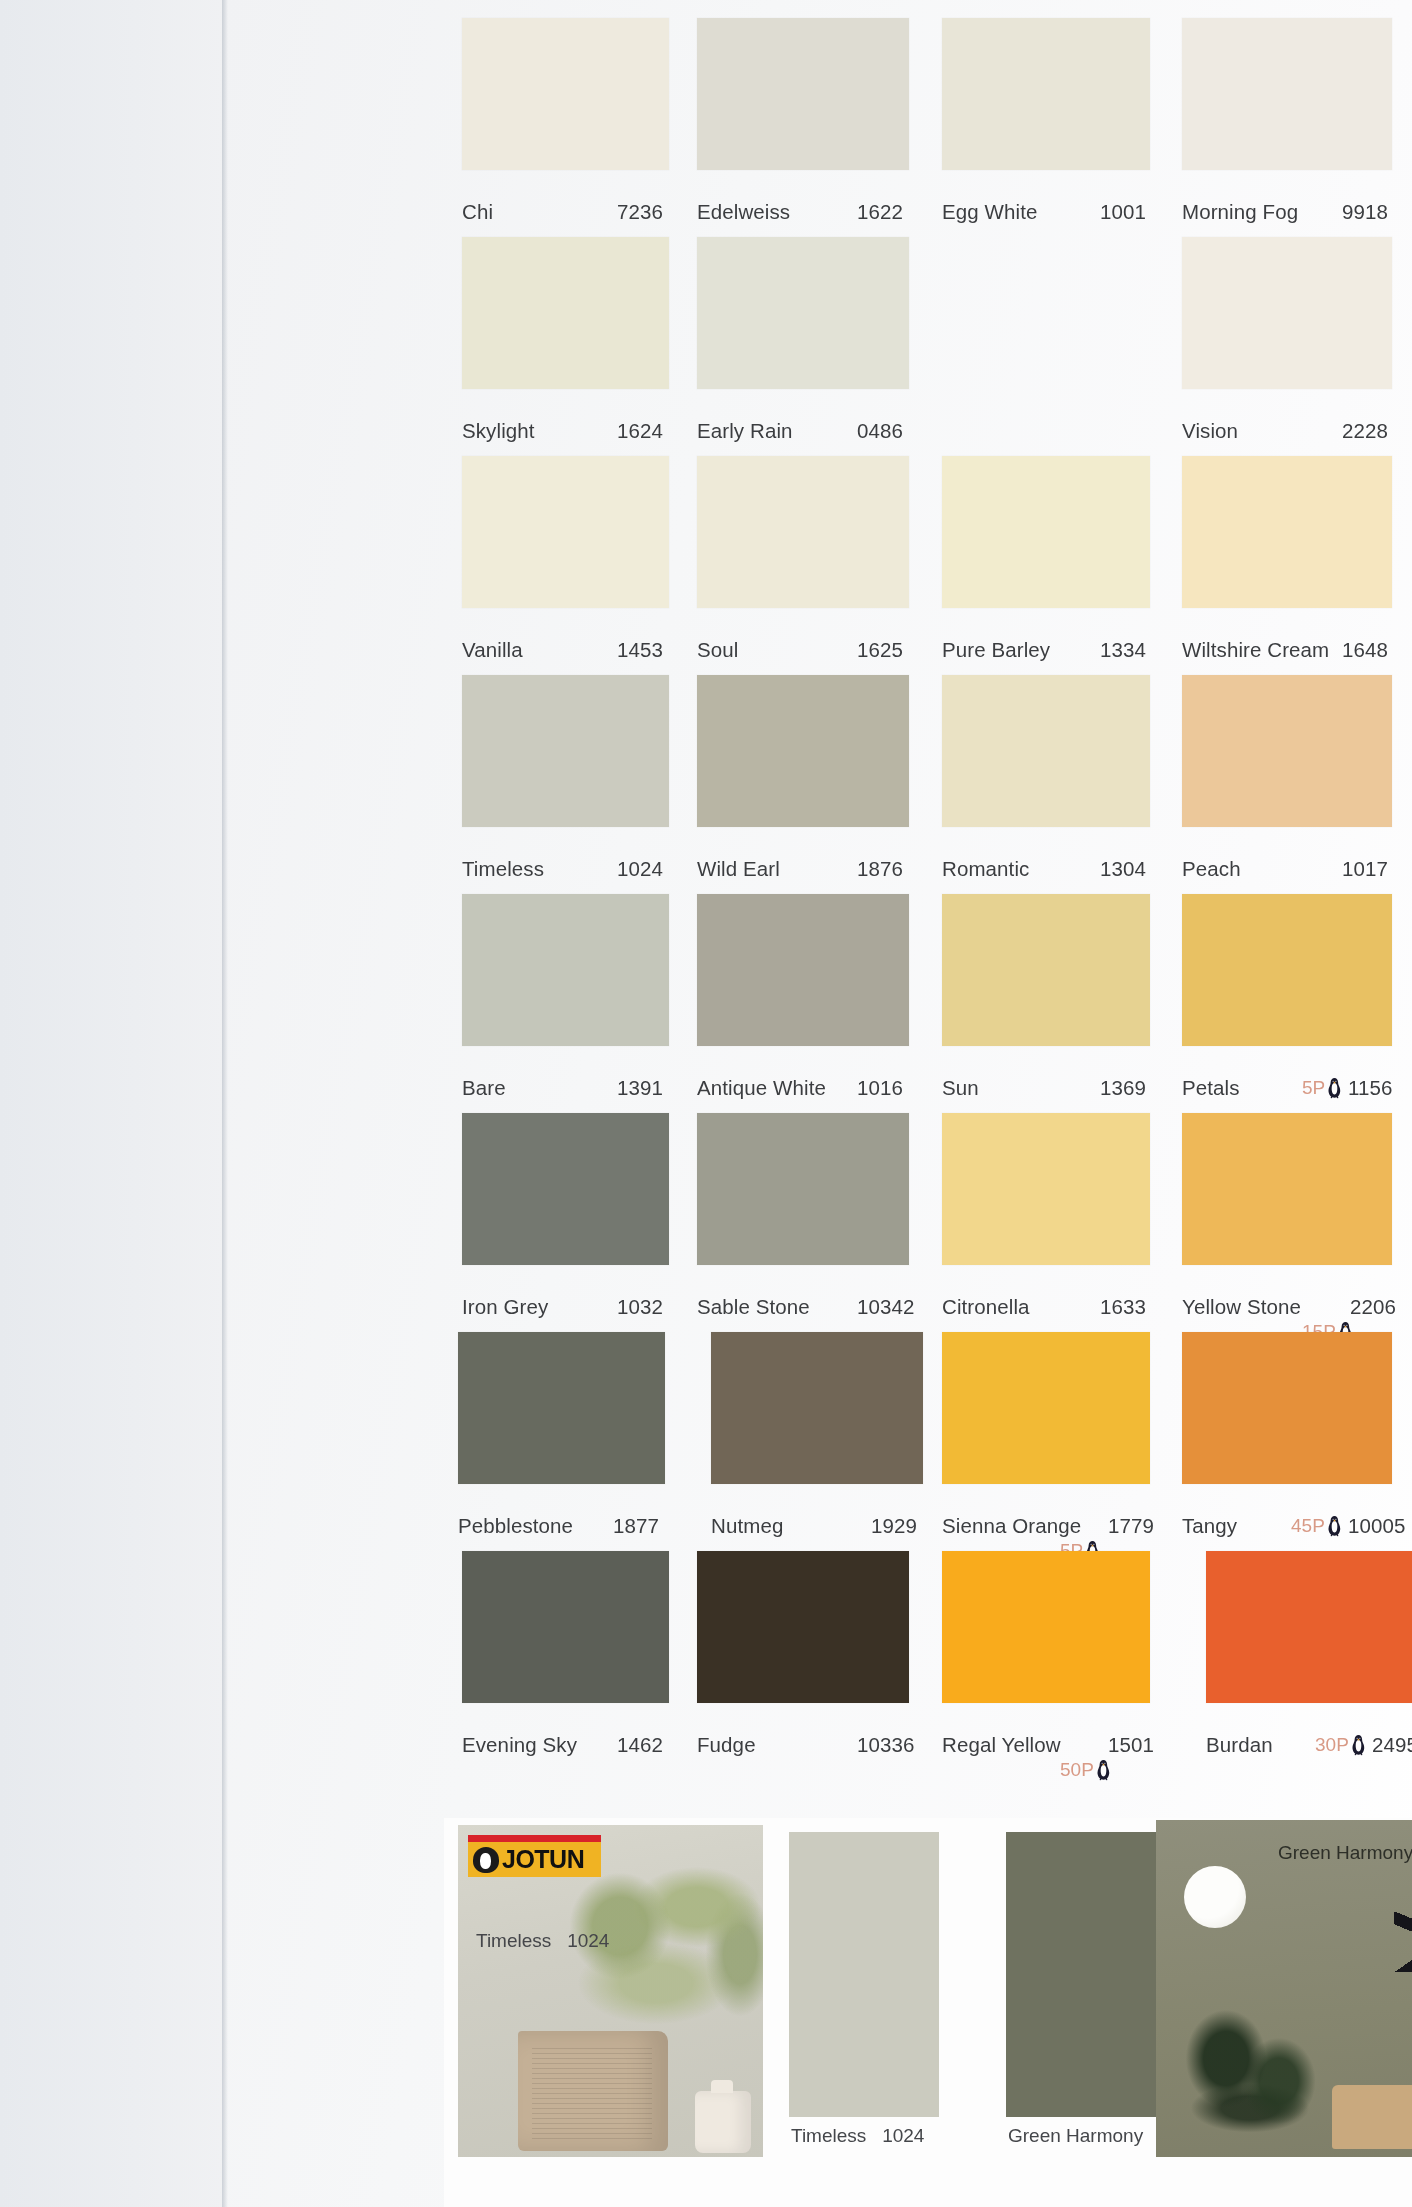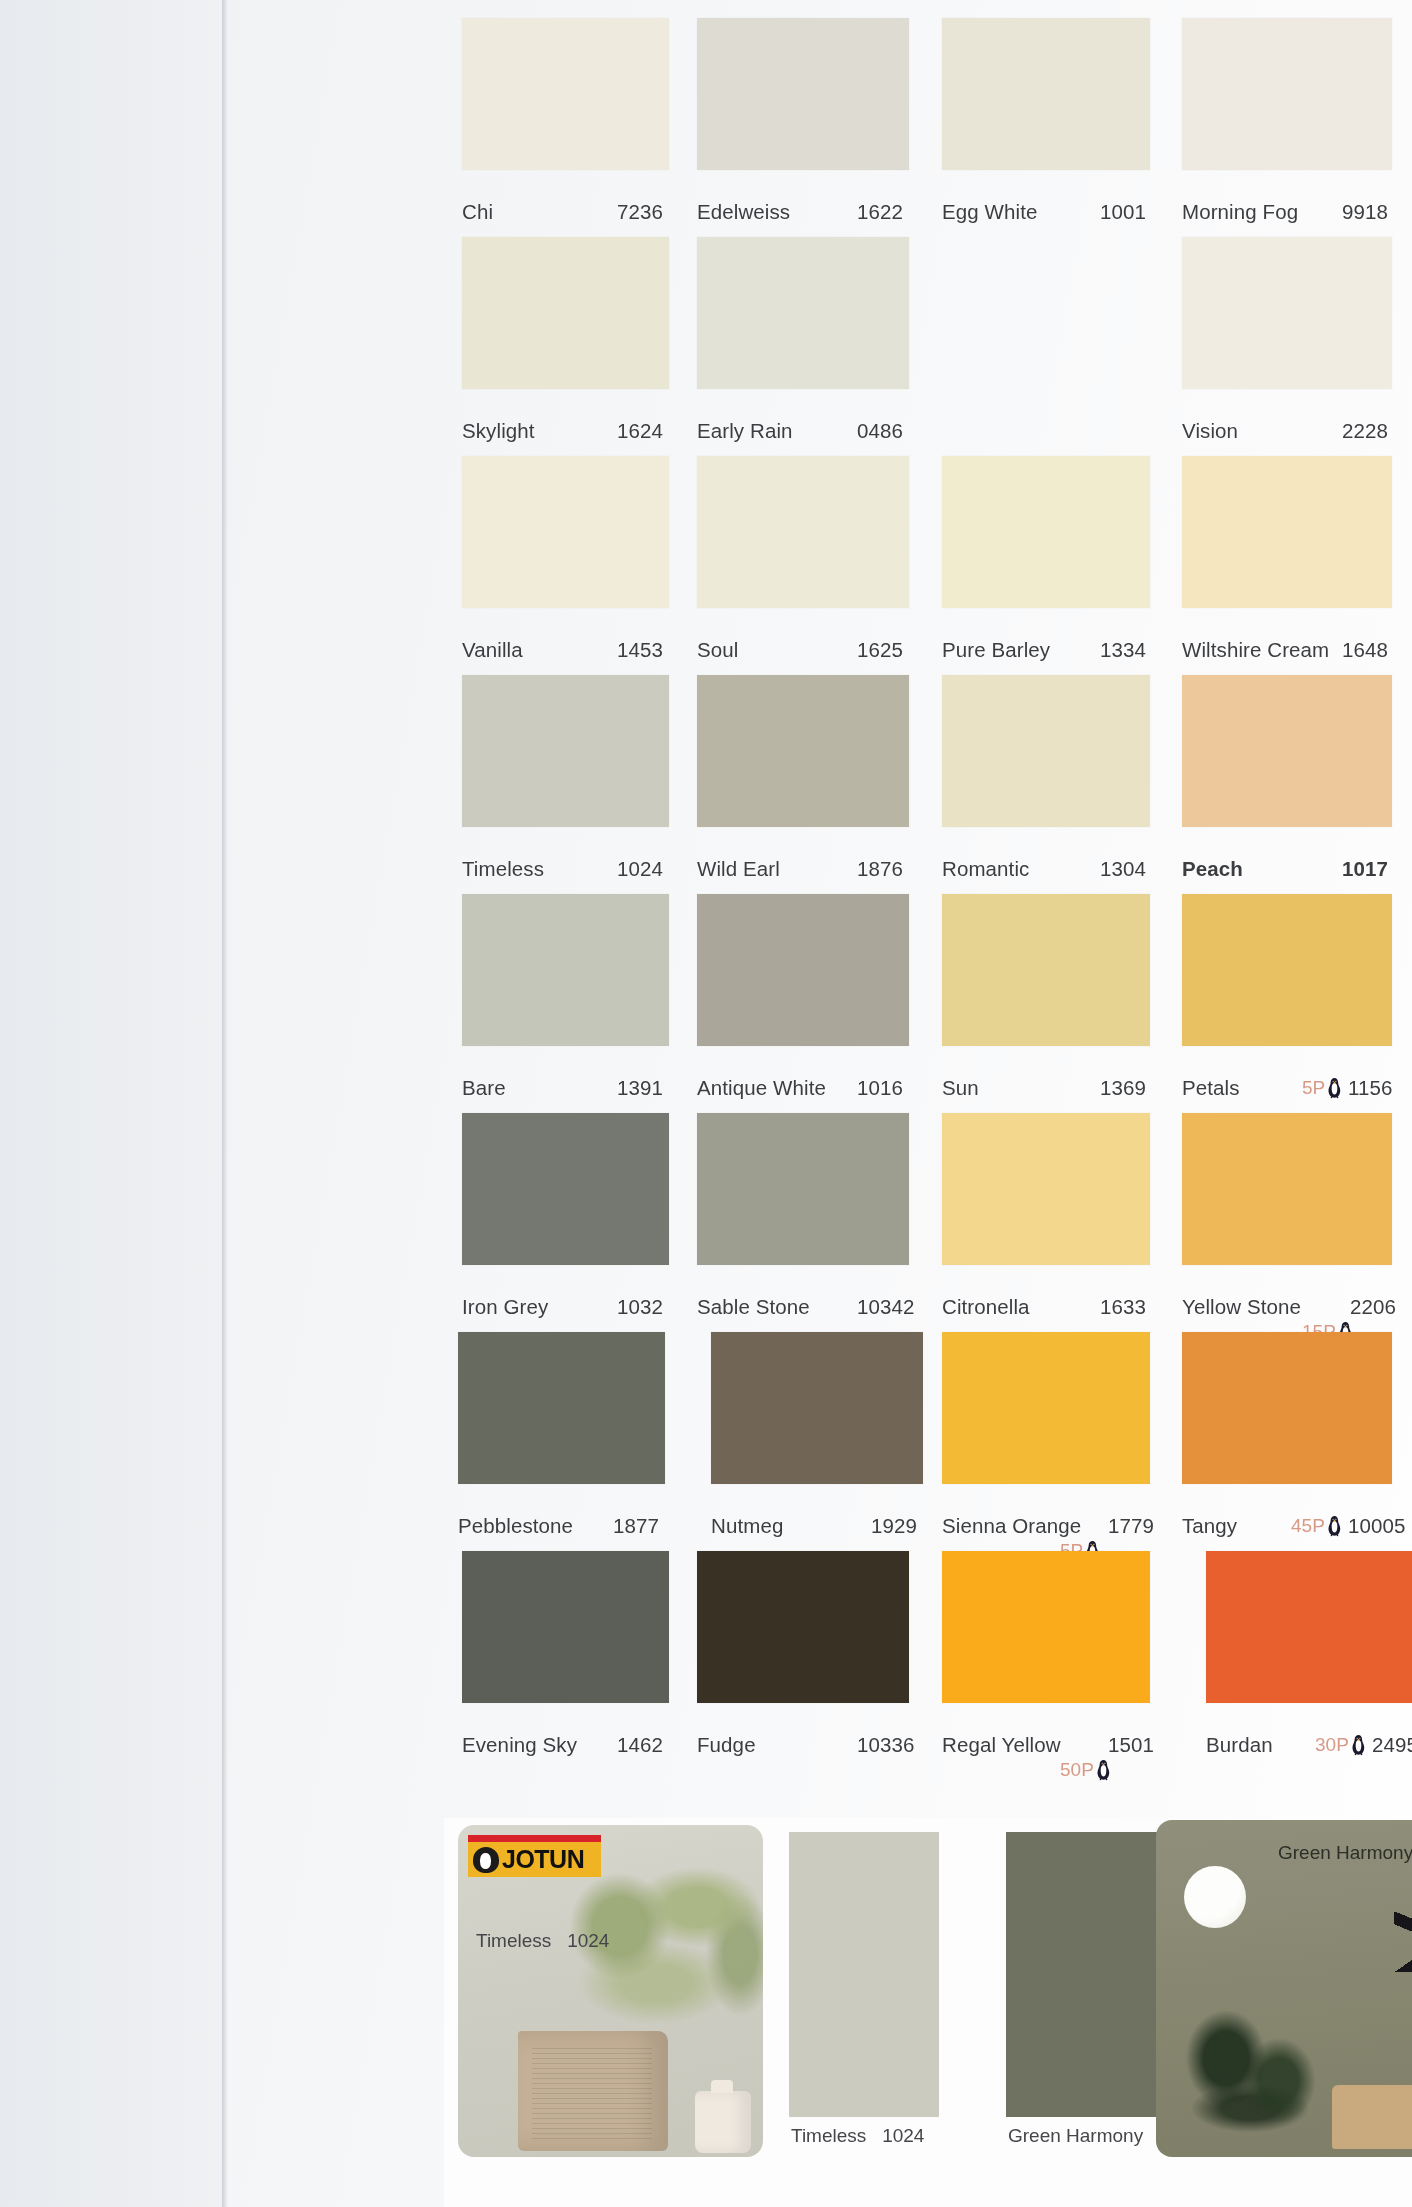--- a/index.html
+++ b/index.html
@@ -70,21 +70,20 @@
   }
 
   
   #bottom{
     position:absolute;left:222px;top:1818px;width:1190px;height:389px;
     background:#fdfdfd;
   }
   .photo{
     position:absolute;
     overflow:hidden;
-    border-radius:16px;
   }
   
   #photo-left{
     left:14px; top:7px; width:305px; height:332px;
     background:linear-gradient(170deg,#d8d7cd 0%,#cfcec4 40%,#c8c7bc 100%);
   }
   #jotun-logo{
     position:absolute;left:10px;top:10px;width:133px;height:42px;
     background:#f0b323;
     border-top:7px solid #d8232a;
@@ -280,21 +279,21 @@
             <span class="cd" style="left: 160px;">1876</span>
           </div>
         </div>
         <div class="cell" style="left: 488px; width: 208px;">
           <div class="chip" style="width: 208px; height: 152px; background: rgb(234, 226, 196);"></div>
           <div class="cap" style="top: 182px;">
             <span class="nm">Romantic</span>
             <span class="cd" style="left: 158px;">1304</span>
           </div>
         </div>
-        <div class="cell" style="left: 728px; width: 182px; font-weight: bold;">
+        <div class="cell" style="left: 728px; width: 182px;">
           <div class="chip" style="width: 210px; height: 152px; background: rgb(236, 200, 154);"></div>
           <div class="cap" style="top: 182px;">
             <span class="nm">Peach</span>
             <span class="cd" style="left: 160px;">1017</span>
           </div>
         </div>
       </div>
       <div class="grid-row">
         <div class="cell" style="left: 8px; width: 207px;">
           <div class="chip" style="width: 207px; height: 152px; background: rgb(196, 198, 186);"></div>

